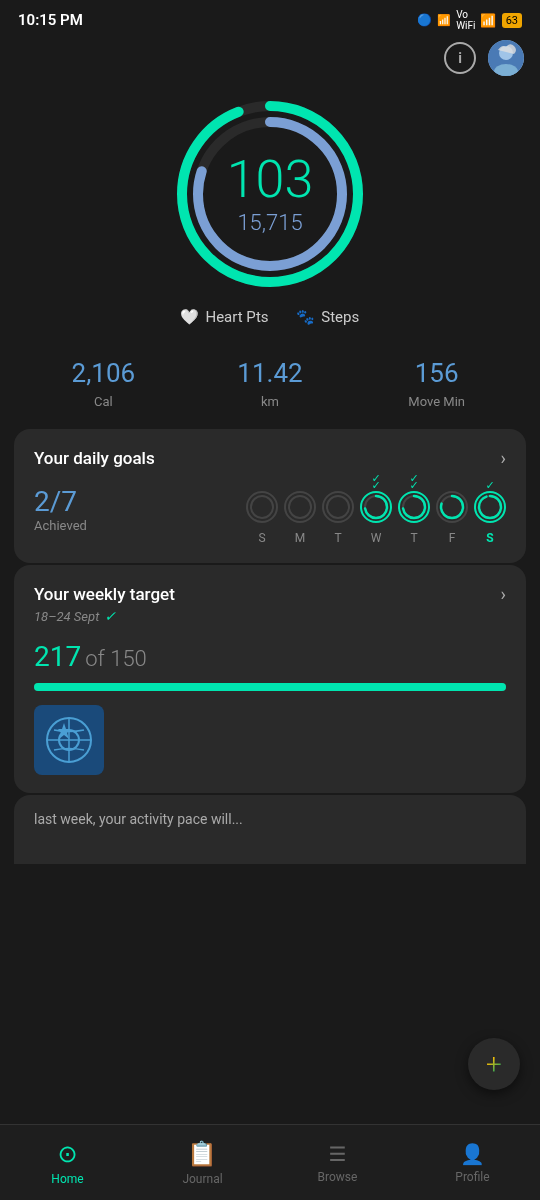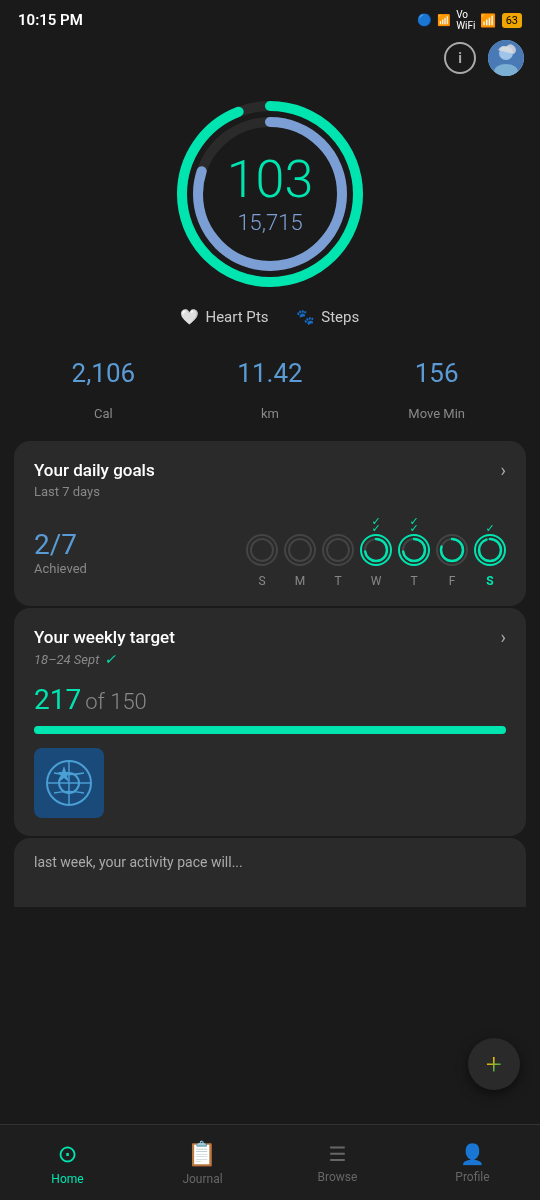--- a/index.html
+++ b/index.html
@@ -158,21 +158,21 @@
 
     .stat-value {
       font-size: 26px;
       font-weight: 400;
       color: #5b9bd5;
     }
 
     .stat-label {
       font-size: 13px;
       color: #888888;
-      margin-top: 18px;
+      margin-top: 6px;
     }
 
     
     .card {
       background: #2a2a2a;
       border-radius: 16px;
       margin: 0 14px 2px;
       padding: 18px 20px;
     }
 
@@ -505,21 +505,20 @@
     <div class="stat-value">156</div>
     <div class="stat-label">Move Min</div>
   </div>
 </div>
 
 <div class="card">
   <div class="card-header">
     <span class="card-title">Your daily goals</span>
     <span class="chevron">›</span>
   </div>
-  <div class="card-subtitle">Last 7 days</div>
 
   <div class="goals-content">
     <div class="achieved-text">
       <div class="achieved-num">2/7</div>
       <div class="achieved-label">Achieved</div>
     </div>
 
     <div class="days-circles">
 
       <div style="display:flex; gap:6px; margin-bottom:2px;">

